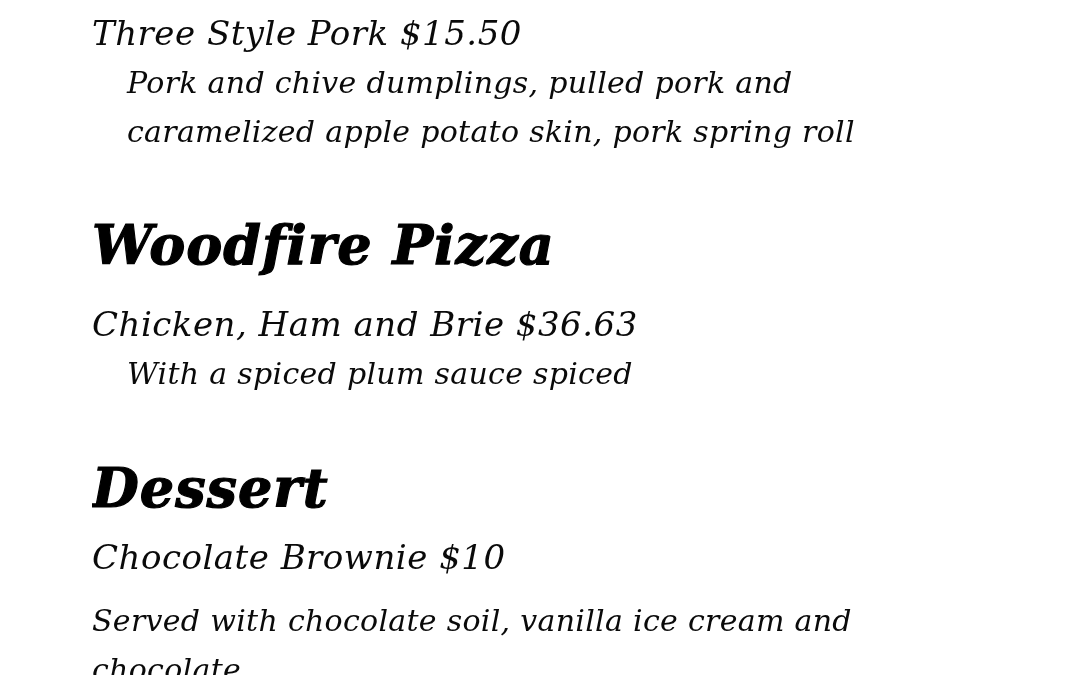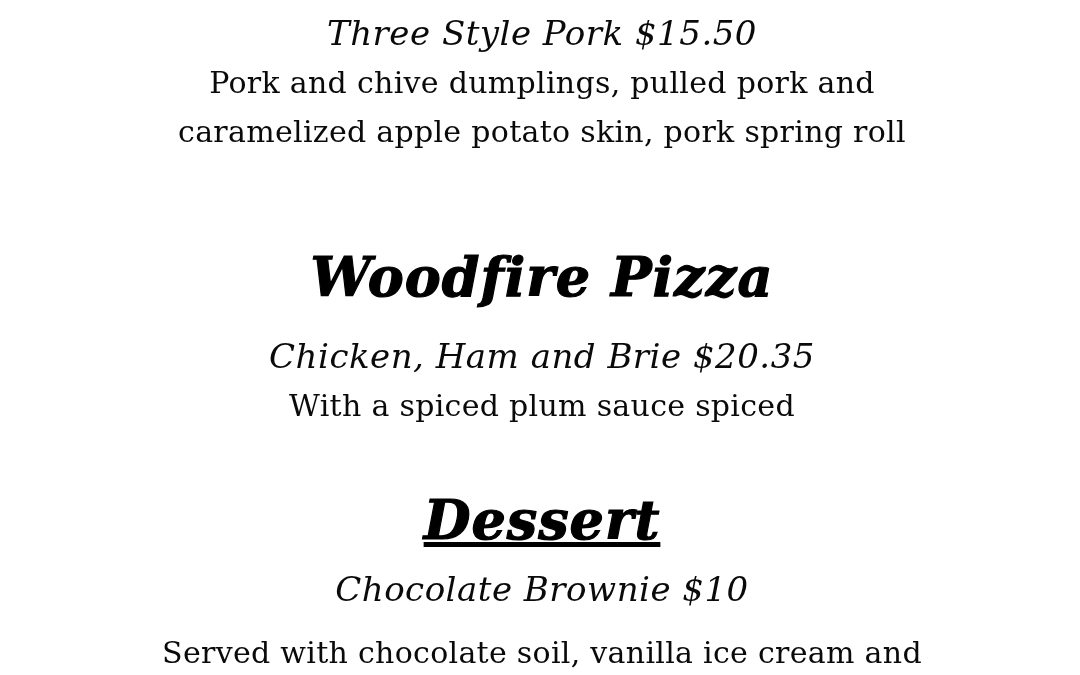--- a/index.html
+++ b/index.html
@@ -9,74 +9,74 @@
   }
   .page {
     position: relative;
     width: 896px;
     height: 675px;
     margin: 0 auto;
     background: #ffffff;
     overflow: hidden;
     color: #0a0a0a;
     font-family: "DejaVu Serif", serif;
-    text-align: center;
   }
   .menu-col {
     width: 900px;
     margin: 0 auto;
   }
   
   .item-title {
     font-style: italic;
     font-size: 34px;
     line-height: 1.4;
     letter-spacing: 0.5px;
     color: #0a0a0a;
   }
   
   .item-desc {
+    font-style: italic;
     font-size: 30px;
     line-height: 1.65;
     letter-spacing: 0.3px;
     max-width: 830px;
     margin: 0 auto;
     color: #0a0a0a;
   }
   
   .section-heading {
     font-style: italic;
     font-weight: bold;
     font-size: 54px;
     line-height: 1.2;
     letter-spacing: 1px;
     color: #000000;
     -webkit-text-stroke: 1.2px #000000;
   }
   .section-starters { padding-top: 10px; }
-  .section-pizza .section-heading { margin-top: 88px; }
+  .section-pizza .section-heading { margin-top: 56px; }
   .section-pizza .item-title { margin-top: 24px; }
-  .section-dessert .section-heading { margin-top: 58px; text-decoration: underline; }
+  .section-dessert .section-heading { margin-top: 58px; }
   .section-dessert .item-title { margin-top: 13px; }
   .section-dessert .item-desc { margin-top: 14px; max-width: 900px; }
 </style>
 </head>
 <body>
 
 <div class="page">
   <div class="menu-col">
 
     <div class="menu-section section-starters">
       <div class="item-title">Three Style Pork $15.50</div>
       <div class="item-desc">Pork and chive dumplings, pulled pork and caramelized apple potato skin, pork spring roll</div>
     </div>
 
     <div class="menu-section section-pizza">
       <div class="section-heading">Woodfire Pizza</div>
-      <div class="item-title">Chicken, Ham and Brie $20.35</div>
+      <div class="item-title">Chicken, Ham and Brie $36.63</div>
       <div class="item-desc">With a spiced plum sauce spiced</div>
     </div>
 
     <div class="menu-section section-dessert">
       <div class="section-heading">Dessert</div>
       <div class="item-title">Chocolate Brownie $10</div>
       <div class="item-desc">Served with chocolate soil, vanilla ice cream and chocolate</div>
     </div>
 
   </div>

